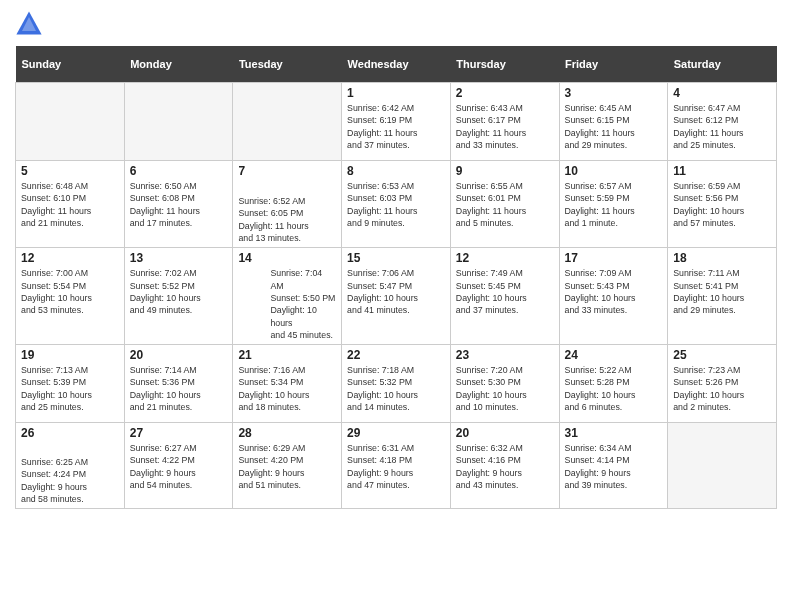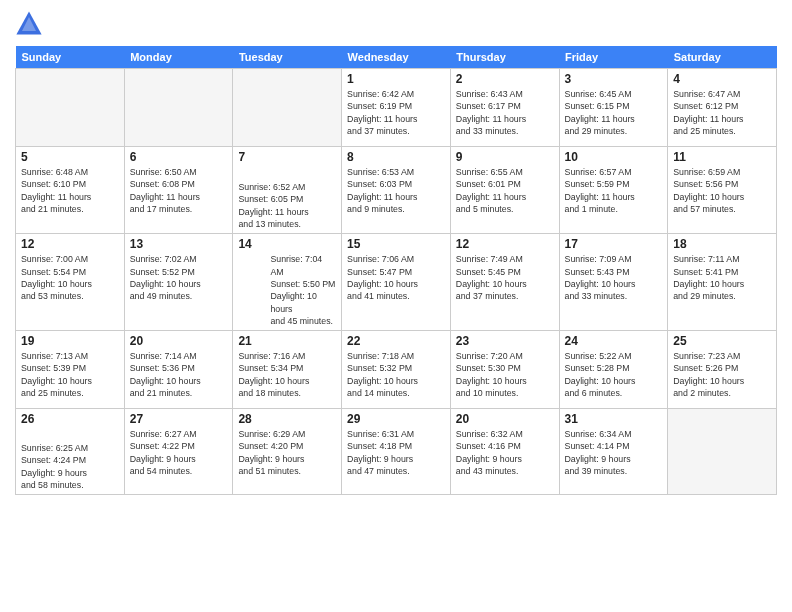--- a/index.html
+++ b/index.html
@@ -43,24 +43,24 @@
     .subtitle {
       font-size: 14px;
       color: #555;
     }
     .calendar {
       width: 100%;
       border-collapse: collapse;
       font-size: 9.5px;
     }
     .calendar th {
-      background-color: #3b82f6;
+      background-color: #404040;
       color: white;
       text-align: left;
-      padding: 5px 6px;
+      padding: 12px 6px;
       font-size: 11px;
       font-weight: 600;
     }
     .calendar td {
       border: 1px solid #ccc;
       vertical-align: top;
       padding: 3px 5px;
       width: calc(100% / 7);
       height: 78px;
       background: #fff;

